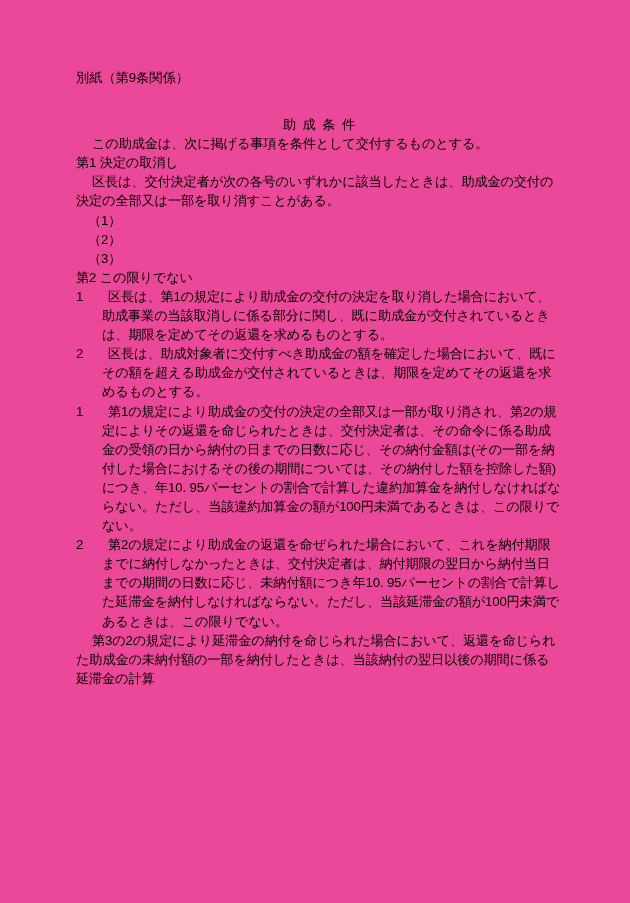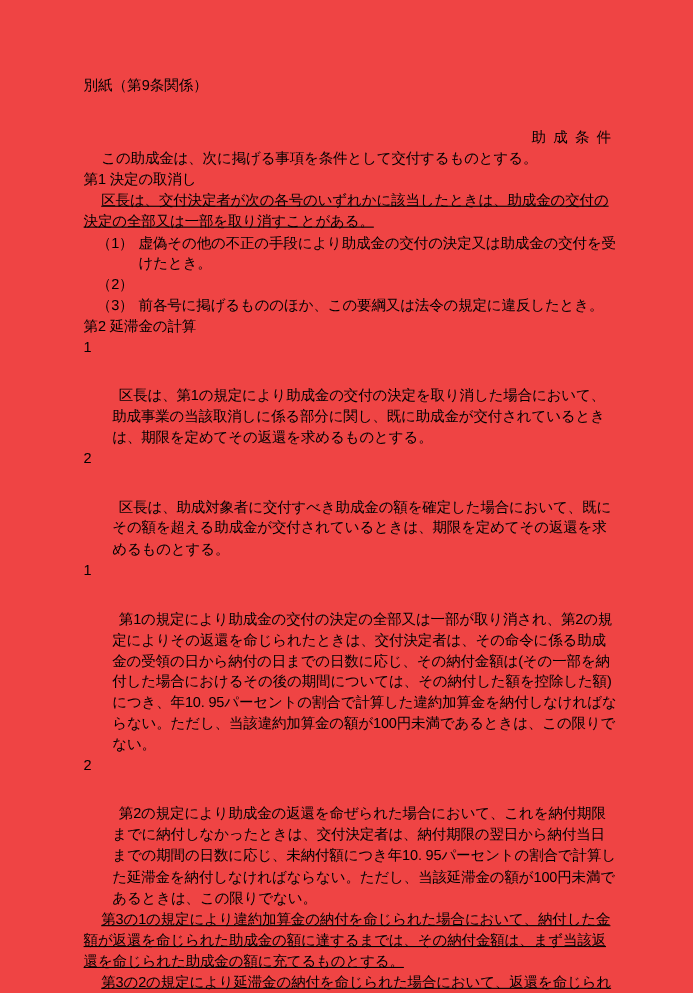--- a/index.html
+++ b/index.html
@@ -10,21 +10,21 @@
   }
   body {
     font-family: "Liberation Sans", "DejaVu Sans", sans-serif;
     color: #000000;
     -webkit-font-smoothing: antialiased;
   }
   .page {
     position: relative;
     width: 630px;
     height: 903px;
-    background: #ef4444;
+    background: #ec4899;
     overflow: hidden;
     box-sizing: border-box;
   }
   .content {
     position: absolute;
     left: 76px;
     top: 68px;
     width: 486px;
   }
 
@@ -32,21 +32,21 @@
   .sheet-ref {
     font-size: 13.2px;
     line-height: 19.1px;
     margin: 0 0 0 0;
   }
 
   
   .doc-title {
     font-size: 13.2px;
     line-height: 19.1px;
-    text-align: right;
+    text-align: center;
     letter-spacing: 6.5px;
     text-indent: 6.5px;
     margin-top: 28px;
   }
 
   
   .lead {
     font-size: 13.2px;
     line-height: 19.1px;
     text-indent: 16px;
@@ -64,40 +64,38 @@
     margin-top: 0;
   }
 
   
   .para {
     font-size: 13.2px;
     line-height: 19.1px;
     letter-spacing: -0.15px;
     text-indent: 16px;
     word-break: break-all;
-    text-decoration: underline;
   }
 
   
   .clause {
     font-size: 13.2px;
     line-height: 19.1px;
     letter-spacing: -0.15px;
     display: flex;
     align-items: flex-start;
     word-break: break-all;
   }
   .clause-no {
     flex: 0 0 auto;
     width: 26px;
   }
   .clause-body {
     flex: 1 1 auto;
     text-indent: 6px;
-    margin-top: 44px;
   }
 
   
   .subitem {
     font-size: 13.2px;
     line-height: 19.1px;
     letter-spacing: -0.15px;
     display: flex;
     align-items: flex-start;
     padding-left: 12px;
@@ -121,49 +119,46 @@
 
     <div class="doc-title">助成条件</div>
 
     <div class="lead">この助成金は、次に掲げる事項を条件として交付するものとする。</div>
 
     <div class="article-heading">第1  決定の取消し</div>
     <div class="para">区長は、交付決定者が次の各号のいずれかに該当したときは、助成金の交付の決定の全部又は一部を取り消すことがある。</div>
 
     <div class="subitem">
       <span class="subitem-no">（1）</span>
-      <span class="subitem-body">虚偽その他の不正の手段により助成金の交付の決定又は助成金の交付を受けたとき。</span>
     </div>
     <div class="subitem">
       <span class="subitem-no">（2）</span>
     </div>
     <div class="subitem">
       <span class="subitem-no">（3）</span>
-      <span class="subitem-body">前各号に掲げるもののほか、この要綱又は法令の規定に違反したとき。</span>
     </div>
 
-    <div class="article-heading tight">第2  延滞金の計算</div>
+    <div class="article-heading tight">第2  この限りでない</div>
 
     <div class="clause">
       <span class="clause-no">1</span>
       <span class="clause-body">区長は、第1の規定により助成金の交付の決定を取り消した場合において、助成事業の当該取消しに係る部分に関し、既に助成金が交付されているときは、期限を定めてその返還を求めるものとする。</span>
     </div>
     <div class="clause">
       <span class="clause-no">2</span>
       <span class="clause-body">区長は、助成対象者に交付すべき助成金の額を確定した場合において、既にその額を超える助成金が交付されているときは、期限を定めてその返還を求めるものとする。</span>
     </div>
 
 
     <div class="clause">
       <span class="clause-no">1</span>
       <span class="clause-body">第1の規定により助成金の交付の決定の全部又は一部が取り消され、第2の規定によりその返還を命じられたときは、交付決定者は、その命令に係る助成金の受領の日から納付の日までの日数に応じ、その納付金額は(その一部を納付した場合におけるその後の期間については、その納付した額を控除した額)につき、年10. 95パーセントの割合で計算した違約加算金を納付しなければならない。ただし、当該違約加算金の額が100円未満であるときは、この限りでない。</span>
     </div>
     <div class="clause">
       <span class="clause-no">2</span>
       <span class="clause-body">第2の規定により助成金の返還を命ぜられた場合において、これを納付期限までに納付しなかったときは、交付決定者は、納付期限の翌日から納付当日までの期間の日数に応じ、未納付額につき年10. 95パーセントの割合で計算した延滞金を納付しなければならない。ただし、当該延滞金の額が100円未満であるときは、この限りでない。</span>
     </div>
 
-    <div class="para">第3の1の規定により違約加算金の納付を命じられた場合において、納付した金額が返還を命じられた助成金の額に達するまでは、その納付金額は、まず当該返還を命じられた助成金の額に充てるものとする。</div>
 
     <div class="para">第3の2の規定により延滞金の納付を命じられた場合において、返還を命じられた助成金の未納付額の一部を納付したときは、当該納付の翌日以後の期間に係る延滞金の計算</div>
 
   </div>
 </div>
 
 </body></html>

